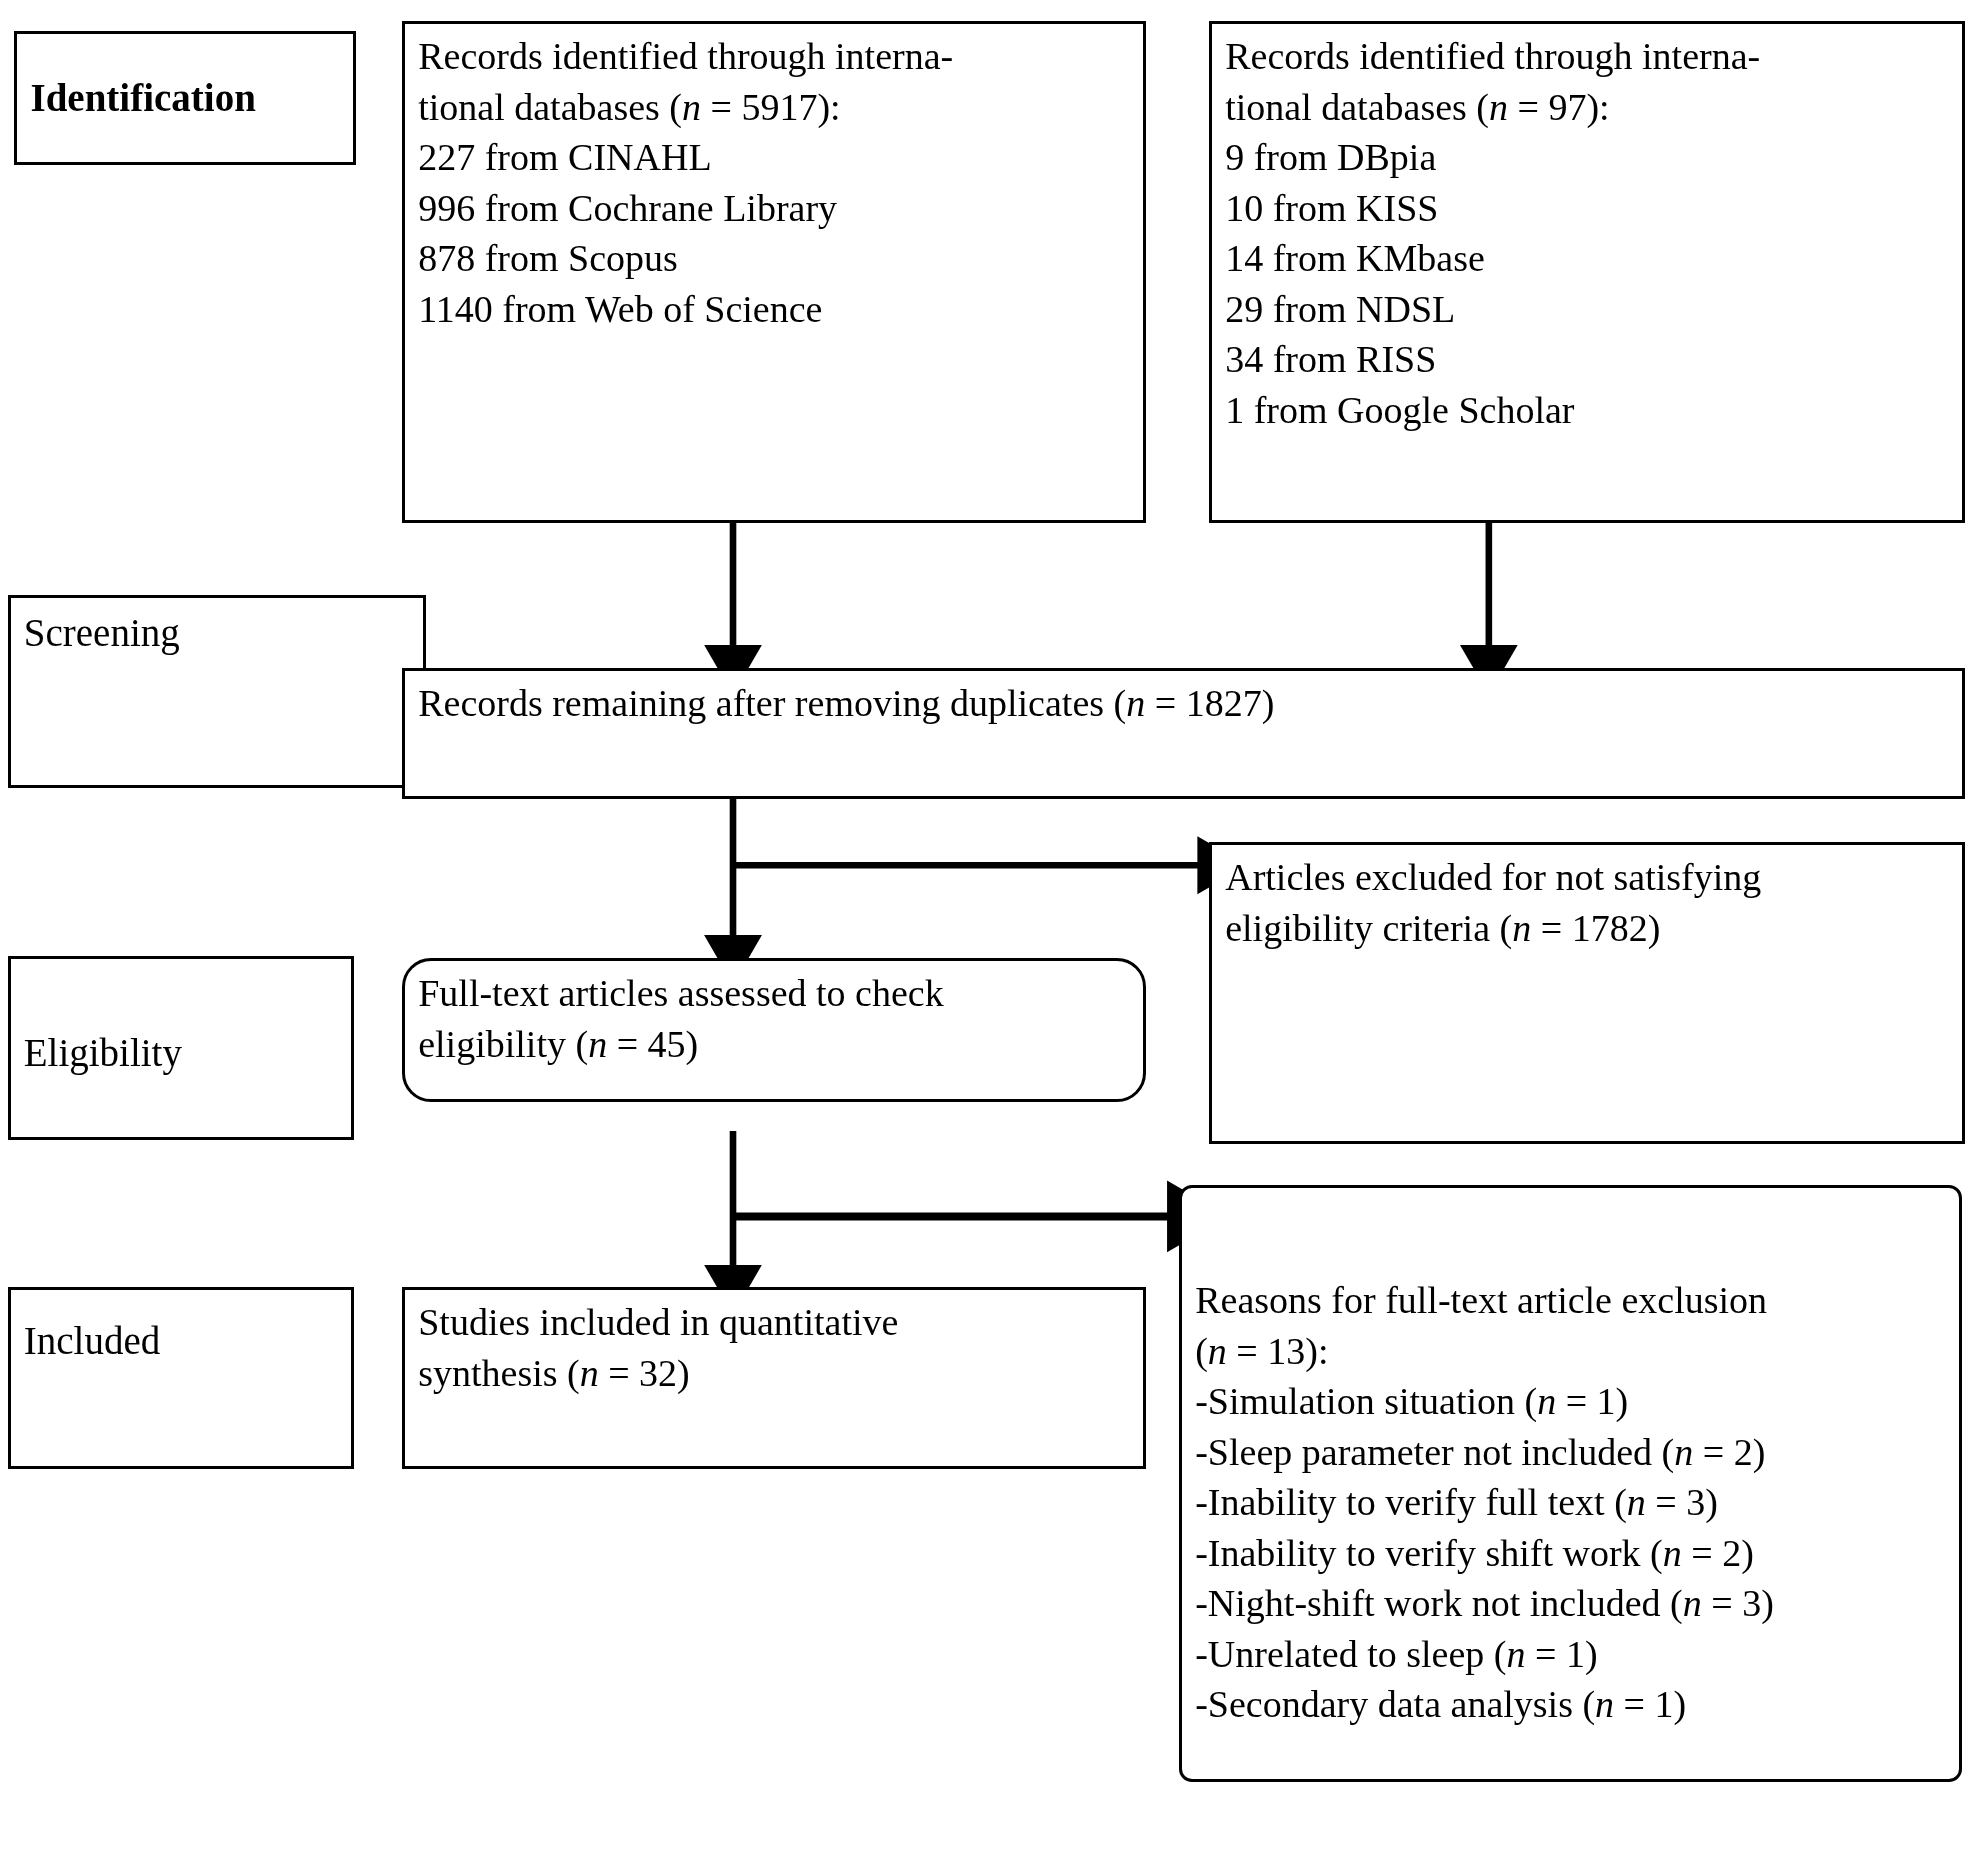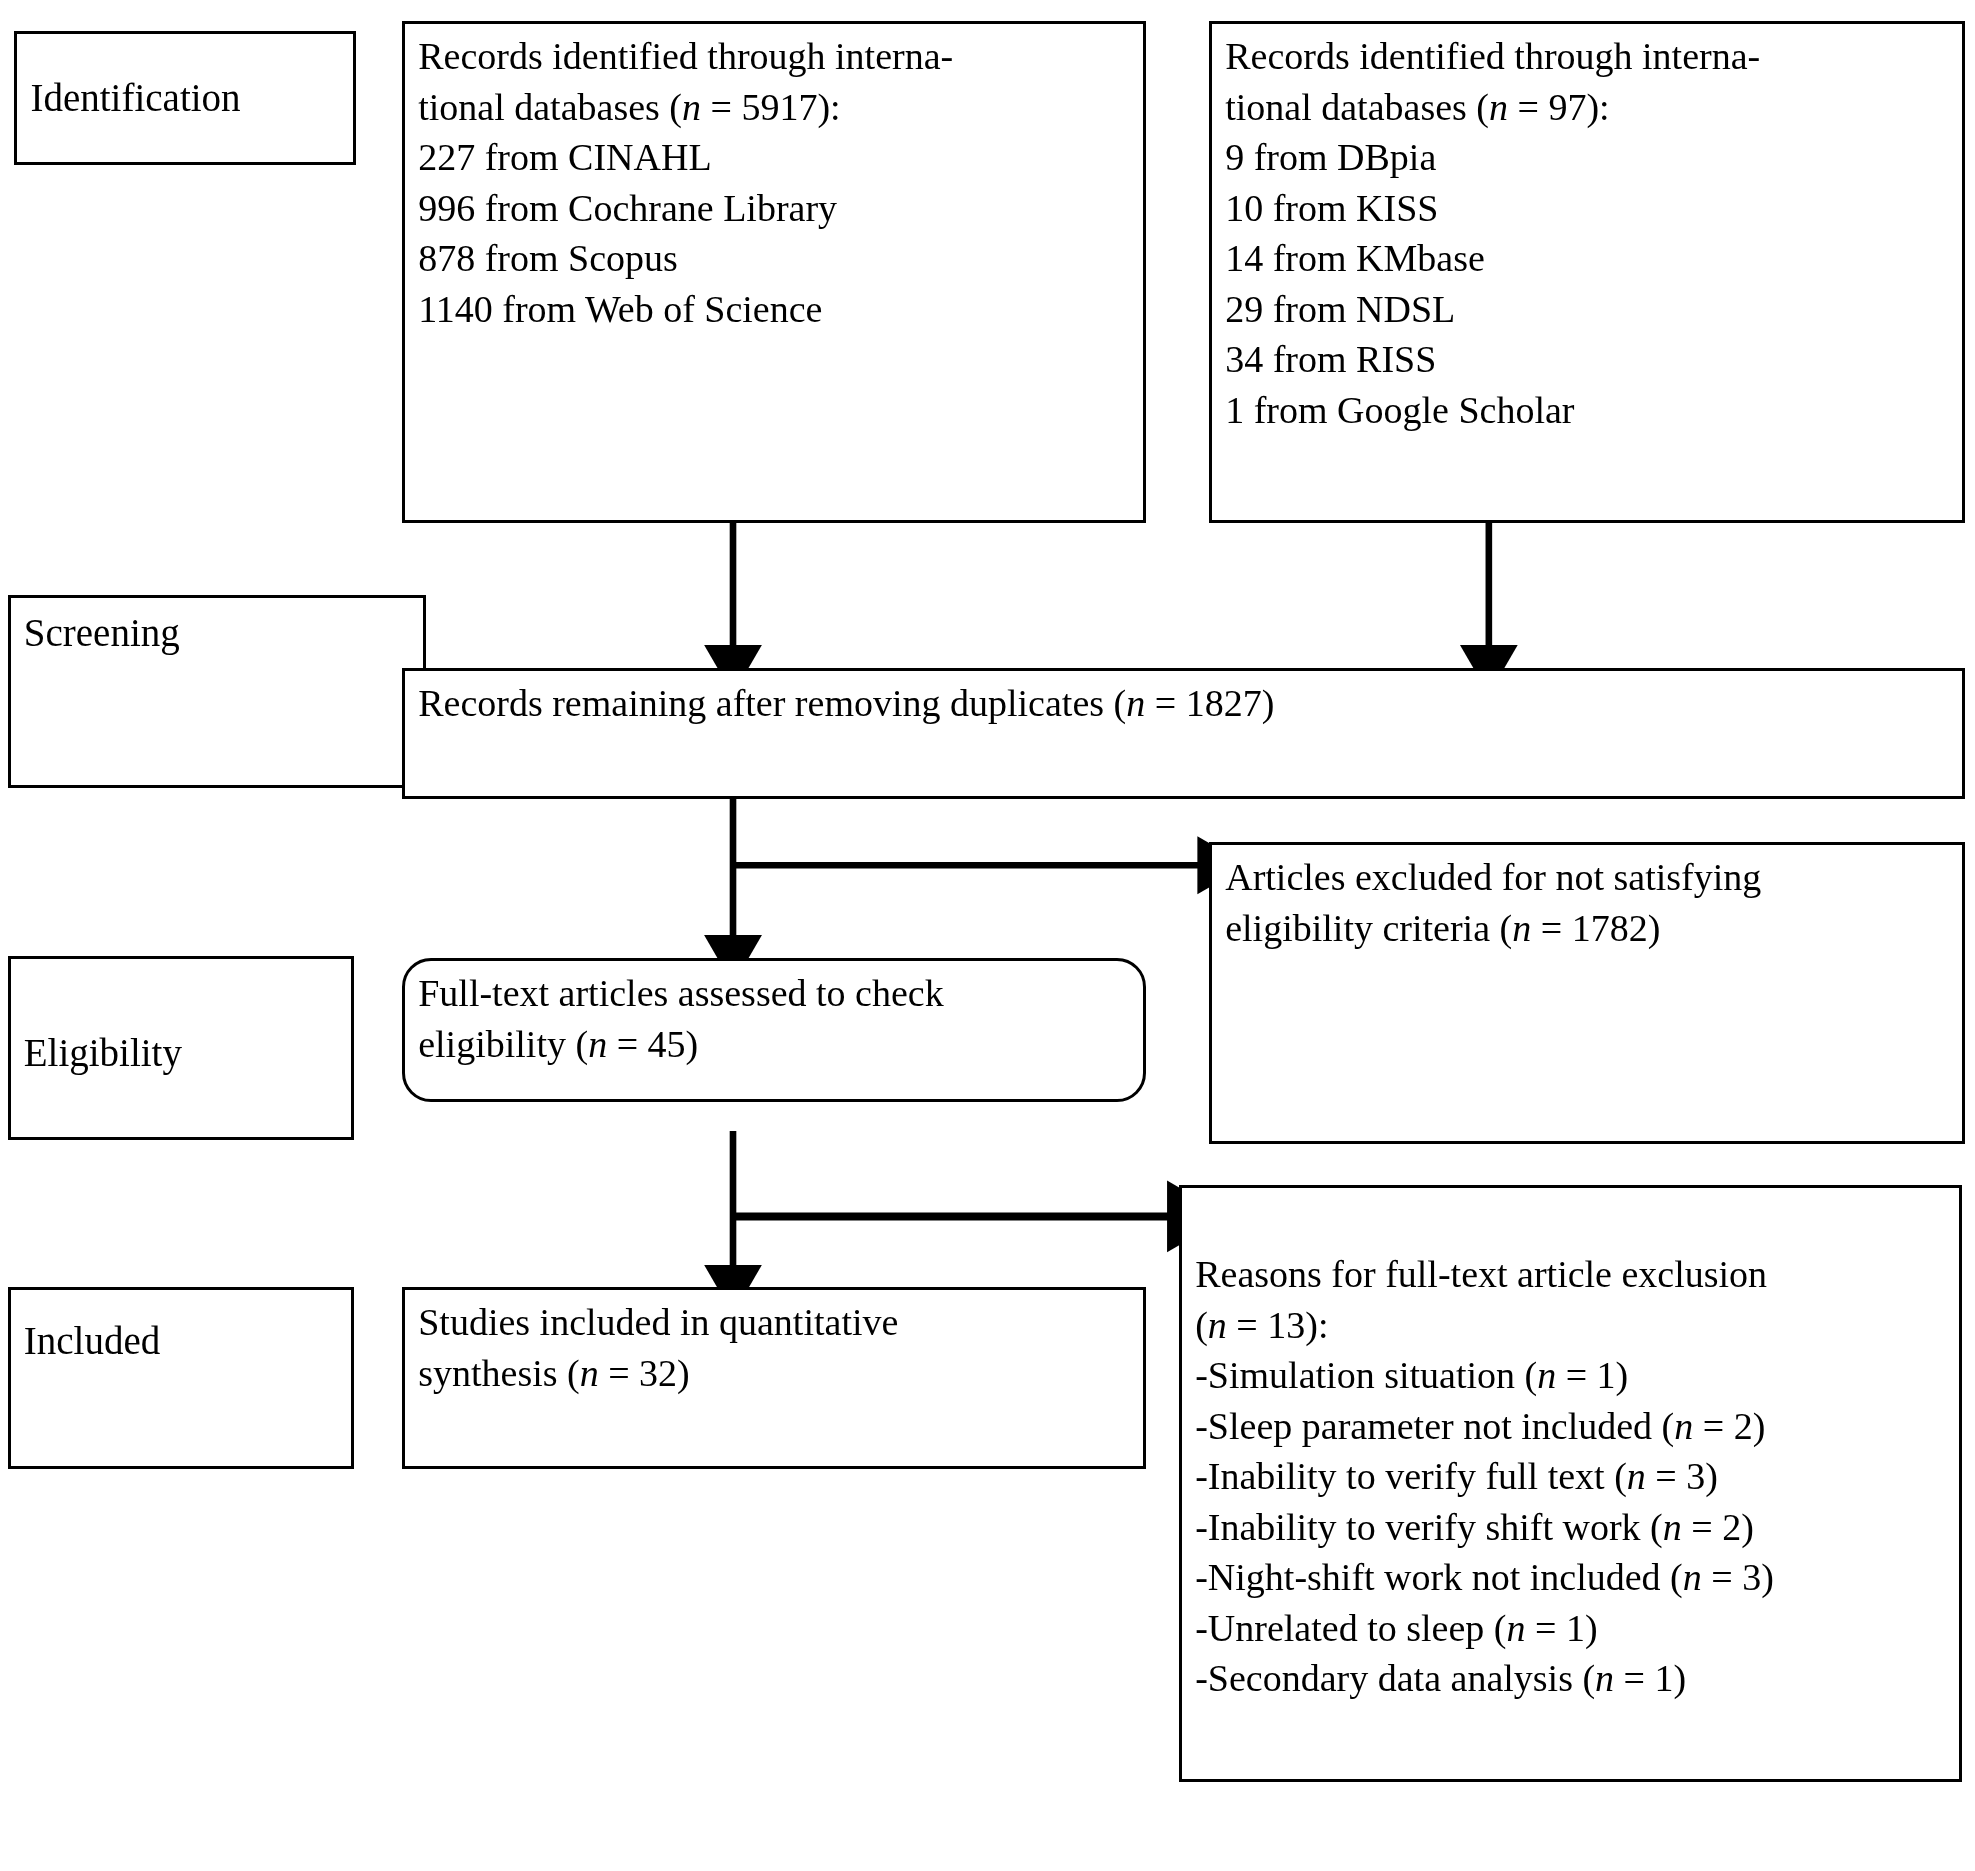--- a/index.html
+++ b/index.html
@@ -31,21 +31,21 @@
 
     <line x1="1440" y1="1545" x2="1440" y2="1852" stroke="#000" stroke-width="13" marker-end="url(#ah)"></line>
 
     <line x1="1440" y1="1700" x2="2368" y2="1700" stroke="#000" stroke-width="13" marker-end="url(#ah)"></line>
 
     <line x1="1440" y1="2222" x2="1440" y2="2500" stroke="#000" stroke-width="13" marker-end="url(#ah)"></line>
 
     <line x1="1440" y1="2390" x2="2312" y2="2390" stroke="#000" stroke-width="16" marker-end="url(#ah)"></line>
   </svg>
 
-  <div class="box stage-label" style="left:14.3px;top:19px;width:342px;height:134px;">
+  <div class="box stage-label" style="left:14.3px;top:19px;width:342px;height:134px;font-weight:bold;">
     <span class="txt">Identification</span>
   </div>
 
   <div class="box stage-label" style="left:7.6px;top:583px;width:418px;height:193px;align-items:flex-start;">
     <span class="txt" style="padding-top:11.2px;">Screening</span>
   </div>
 
   <div class="box stage-label" style="left:7.6px;top:944px;width:346px;height:184px;align-items:center;">
     <span class="txt" style="padding-top:11.2px;">Eligibility</span>
   </div>
@@ -86,21 +86,21 @@
   <div class="box content" style="left:1209px;top:830px;width:756px;height:302px;">
     <div class="line">Articles excluded for not satisfying</div>
     <div class="line"><span>eligibility criteria (</span><span class="ital">n</span><span> = 1782)</span></div>
   </div>
 
   <div class="box content" style="left:402px;top:1275px;width:744px;height:182px;">
     <div class="line">Studies included in quantitative</div>
     <div class="line"><span>synthesis (</span><span class="ital">n</span><span> = 32)</span></div>
   </div>
 
-  <div class="box content" style="left:1179px;top:1173px;width:783px;height:597px;padding-top:61px;">
+  <div class="box content" style="left:1179px;top:1173px;width:783px;height:597px;padding-top:87px;border-radius:13px;">
     <div class="line">Reasons for full-text article exclusion</div>
     <div class="line"><span>(</span><span class="ital">n</span><span> = 13):</span></div>
 
     <div class="line"><span>-Simulation situation (</span><span class="ital">n</span><span> = 1)</span></div>
 
     <div class="line"><span>-Sleep parameter not included (</span><span class="ital">n</span><span> = 2)</span></div>
 
     <div class="line"><span>-Inability to verify full text (</span><span class="ital">n</span><span> = 3)</span></div>
 
     <div class="line"><span>-Inability to verify shift work (</span><span class="ital">n</span><span> = 2)</span></div>

